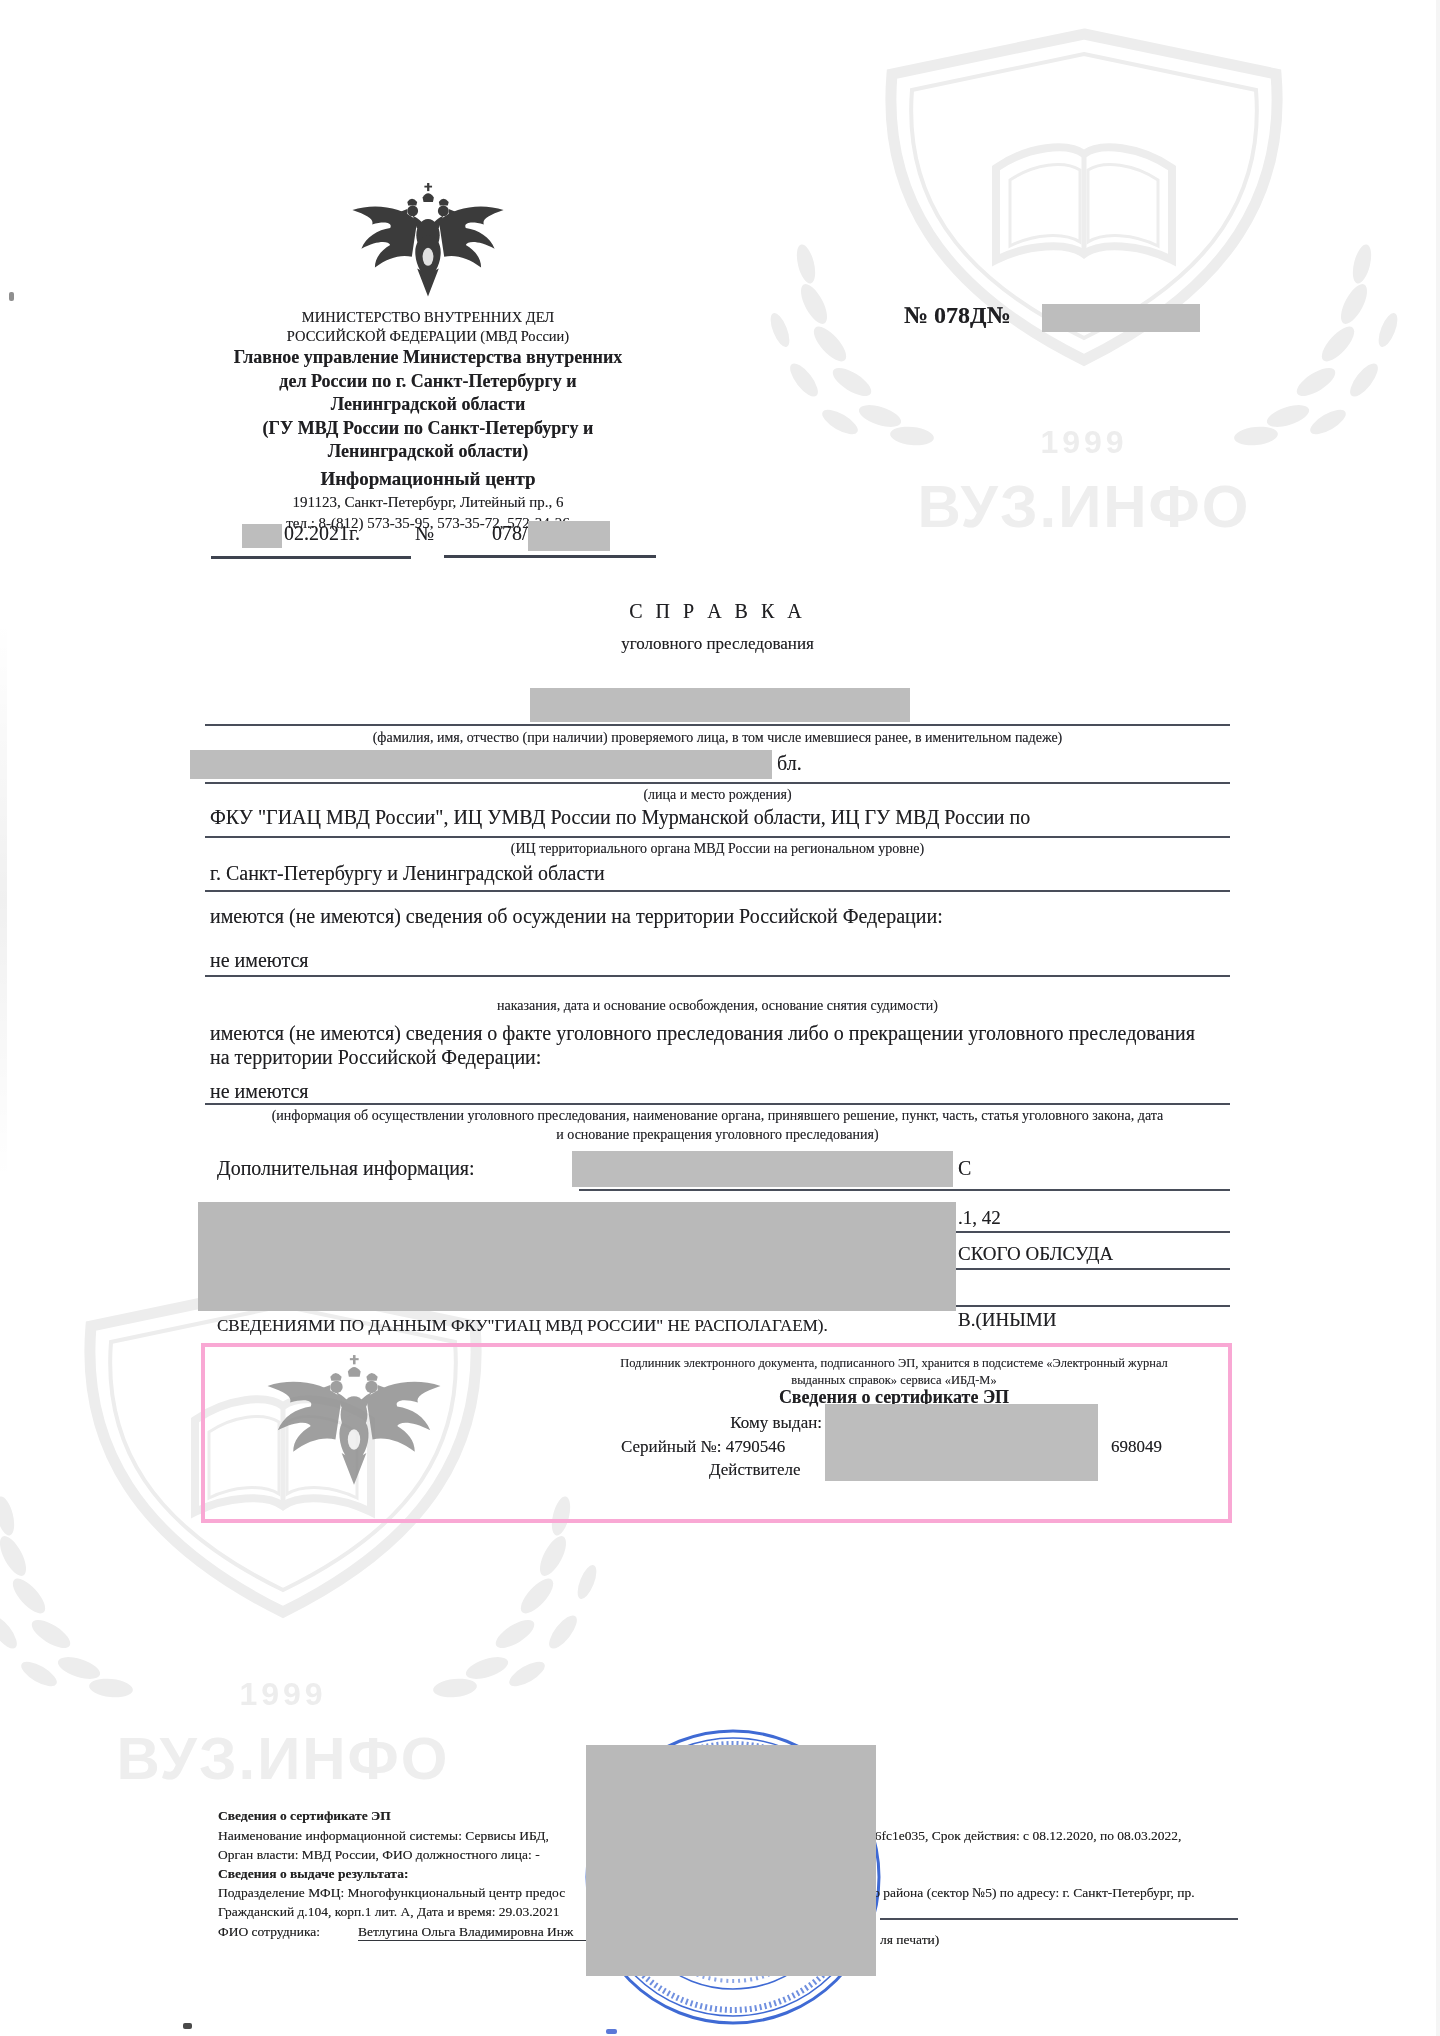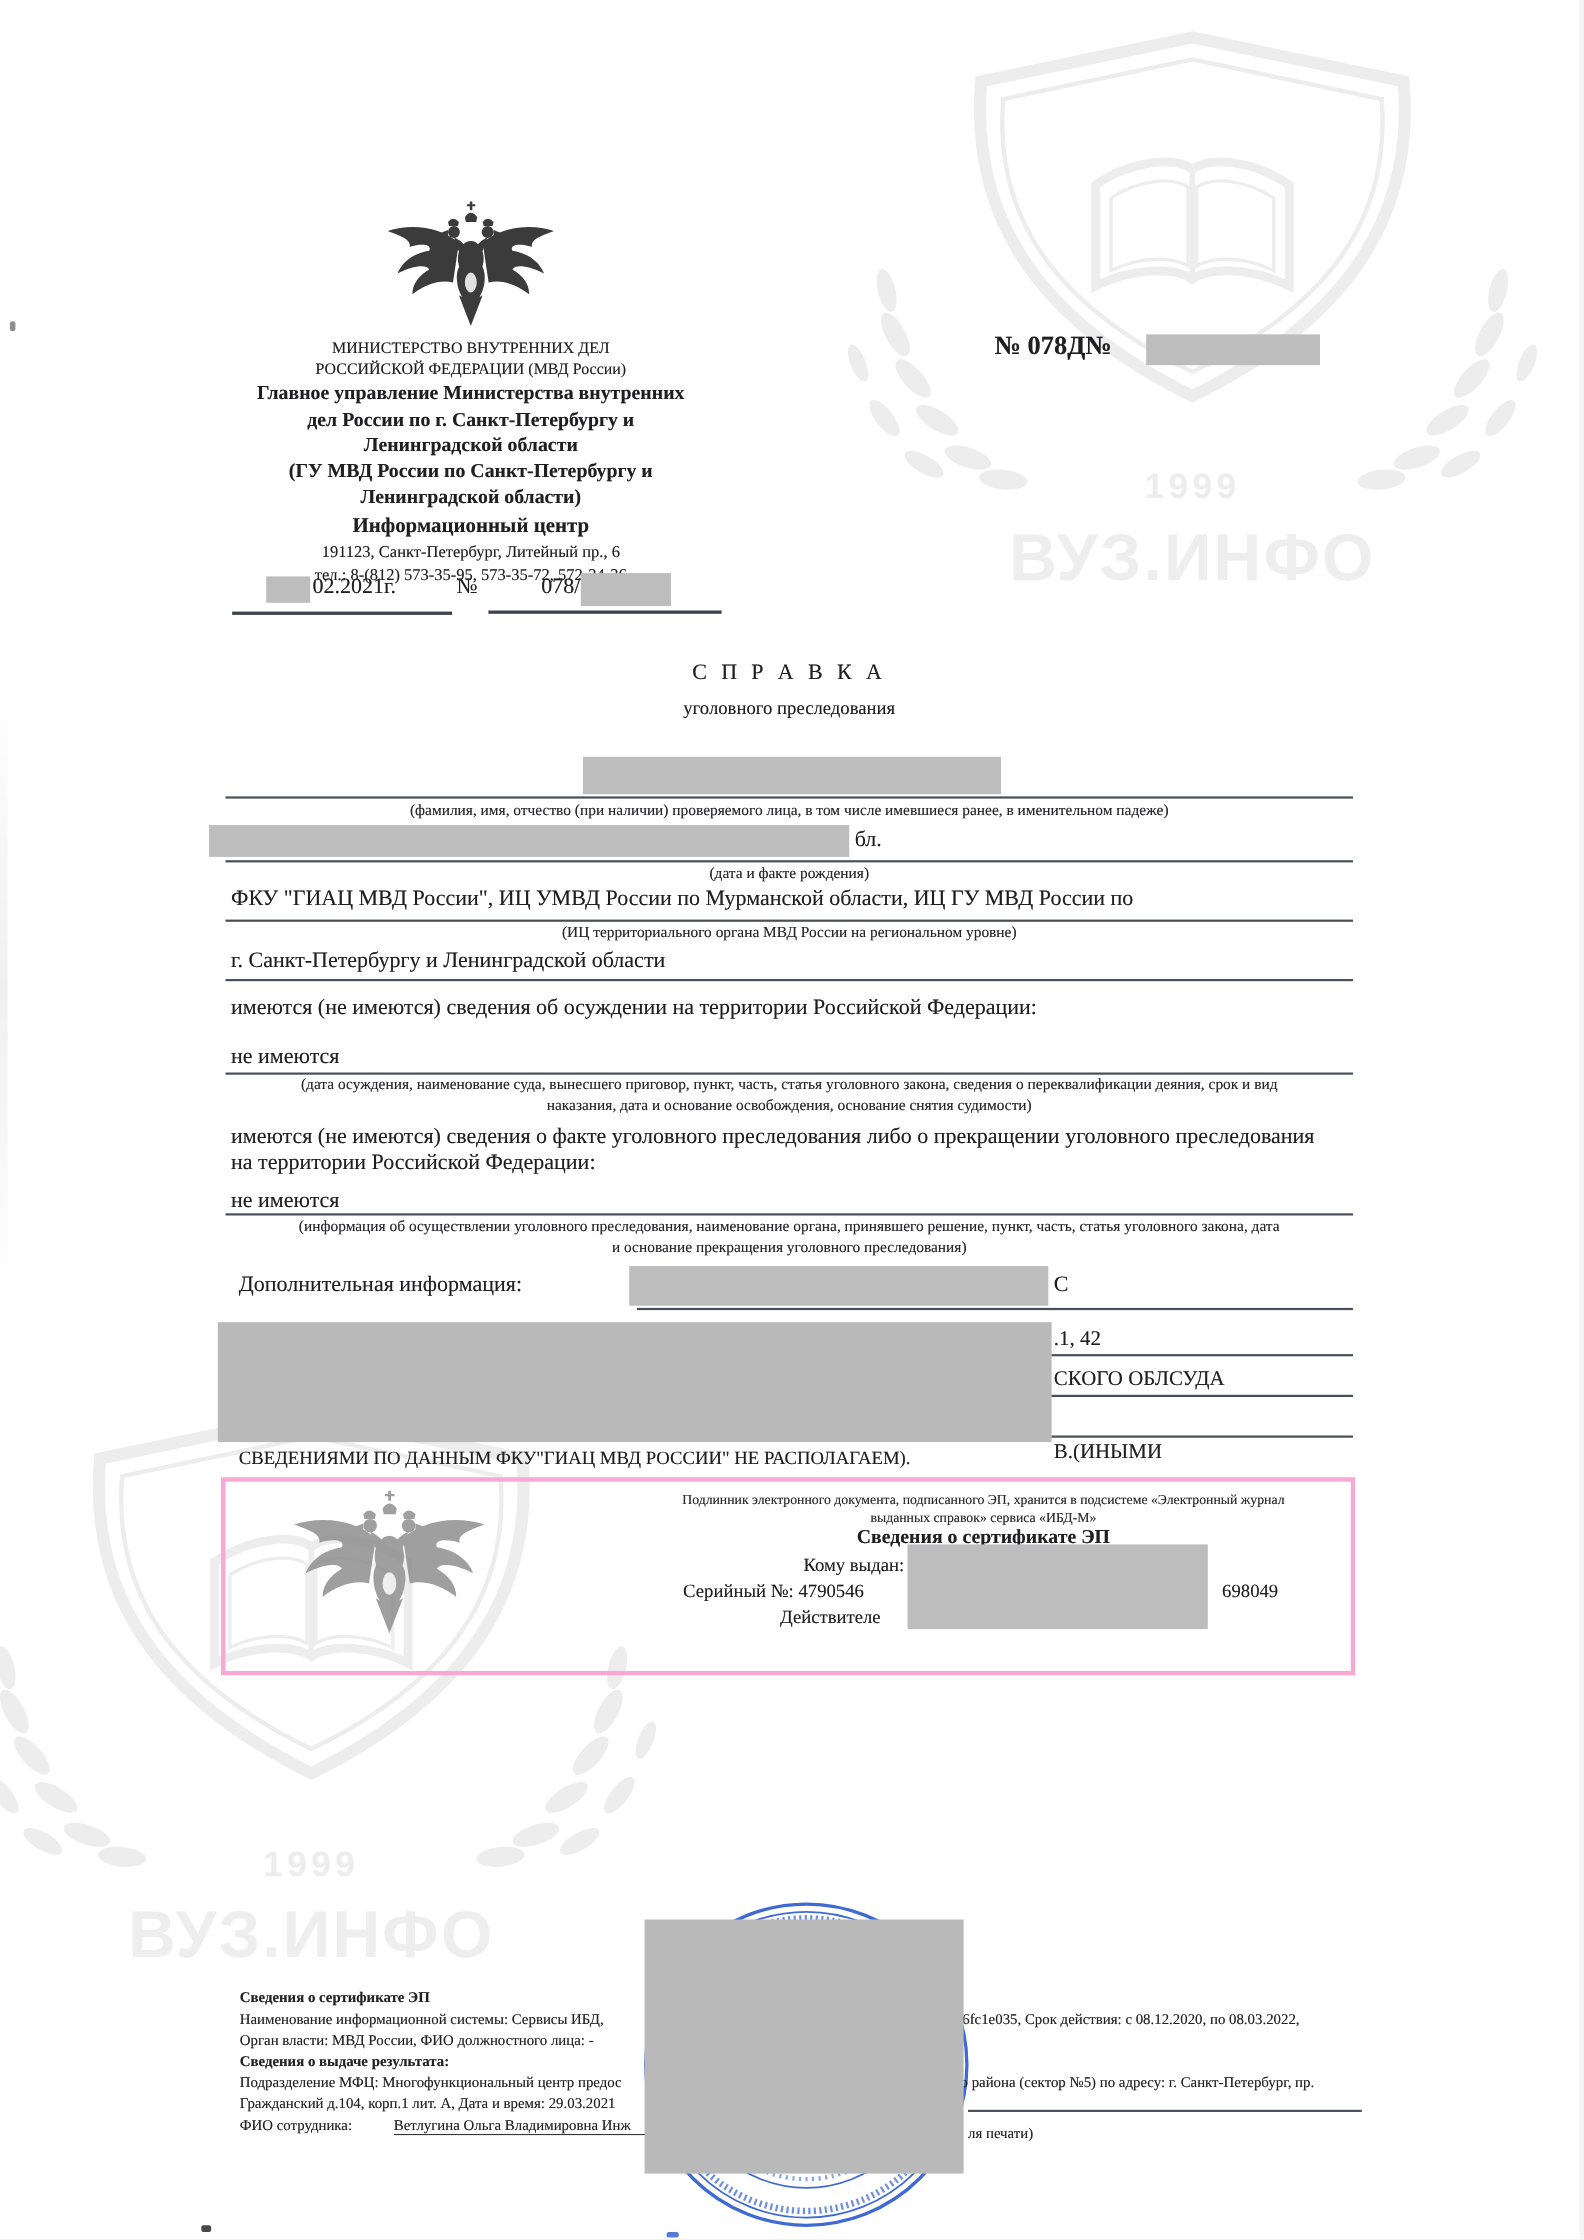--- a/index.html
+++ b/index.html
@@ -174,33 +174,32 @@
   <div class="abs txt" style="left:205px;top:600px;width:1025px;text-align:center;font-size:20px;letter-spacing:4px;">С П Р А В К А</div>
   <div class="abs txt" style="left:205px;top:634px;width:1025px;text-align:center;font-size:17px;">уголовного преследования</div>
 
   <div class="abs redact" style="left:530px;top:688px;width:380px;height:34px;"></div>
   <div class="abs hr" style="left:205px;top:724px;width:1025px;"></div>
   <div class="abs cap txt" style="top:730px;">(фамилия, имя, отчество (при наличии) проверяемого лица, в том числе имевшиеся ранее, в именительном падеже)</div>
 
   <div class="abs redact" style="left:190px;top:750px;width:582px;height:29px;"></div>
   <div class="abs txt bl" style="left:777px;top:752px;">бл.</div>
   <div class="abs hr" style="left:205px;top:782px;width:1025px;"></div>
-  <div class="abs cap txt" style="top:787px;">(дата и факте рождения)</div>
+  <div class="abs cap txt" style="top:787px;">(лица и место рождения)</div>
 
   <div class="abs txt bl" style="left:210px;top:806px;">ФКУ "ГИАЦ МВД России", ИЦ УМВД России по Мурманской области, ИЦ ГУ МВД России по</div>
   <div class="abs hr" style="left:205px;top:836px;width:1025px;"></div>
   <div class="abs cap txt" style="top:841px;">(ИЦ территориального органа МВД России на региональном уровне)</div>
 
   <div class="abs txt bl" style="left:210px;top:862px;">г. Санкт-Петербургу и Ленинградской области</div>
   <div class="abs hr" style="left:205px;top:890px;width:1025px;"></div>
 
   <div class="abs txt bl" style="left:210px;top:905px;">имеются (не имеются) сведения об осуждении на территории Российской Федерации:</div>
   <div class="abs txt bl" style="left:210px;top:949px;">не имеются</div>
   <div class="abs hr" style="left:205px;top:975px;width:1025px;"></div>
-  <div class="abs cap txt" style="top:979px;">(дата осуждения, наименование суда, вынесшего приговор, пункт, часть, статья уголовного закона, сведения о переквалификации деяния, срок и вид</div>
   <div class="abs cap txt" style="top:998px;">наказания, дата и основание освобождения, основание снятия судимости)</div>
 
   <div class="abs txt bl" style="left:210px;top:1022px;">имеются (не имеются) сведения о факте уголовного преследования либо о прекращении уголовного преследования</div>
   <div class="abs txt bl" style="left:210px;top:1046px;">на территории Российской Федерации:</div>
   <div class="abs txt bl" style="left:210px;top:1080px;">не имеются</div>
   <div class="abs hr" style="left:205px;top:1103px;width:1025px;"></div>
   <div class="abs cap txt" style="top:1108px;">(информация об осуществлении уголовного преследования, наименование органа, принявшего решение, пункт, часть, статья уголовного закона, дата</div>
   <div class="abs cap txt" style="top:1127px;">и основание прекращения уголовного преследования)</div>
 
   <div class="abs txt bl" style="left:217px;top:1157px;">Дополнительная информация:</div>

